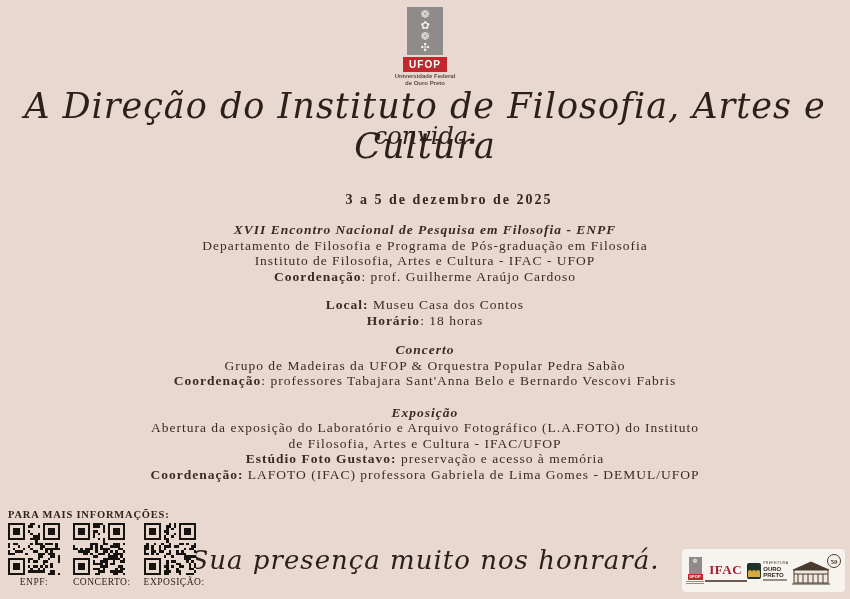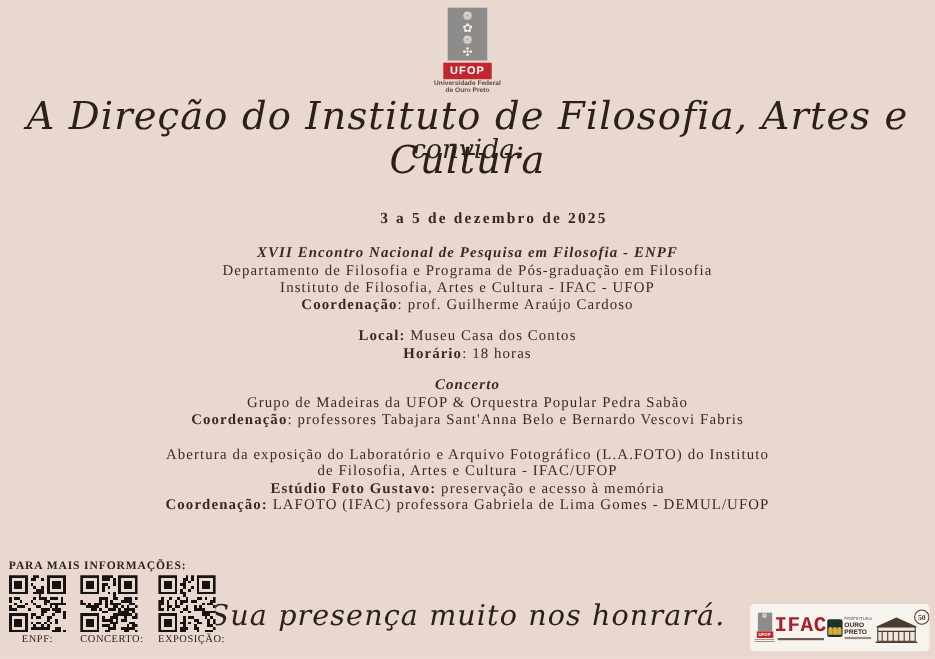--- a/index.html
+++ b/index.html
@@ -61,22 +61,22 @@
     border-radius:4px;display:flex;align-items:center;justify-content:space-between;
     padding:0 4px;box-sizing:border-box;
   }
   .flogo{display:flex;flex-direction:column;align-items:center;}
   .mini-ufop .mini-emblem{width:13px;height:17px;background:#8e8c8a;color:#f3efe9;
     font-family:"DejaVu Sans", sans-serif;font-size:6px;line-height:8px;text-align:center;}
   .mini-ufop .mini-bar{width:15px;height:6px;background:#c1272d;color:#fff;
     font-family:"Liberation Sans", sans-serif;font-weight:bold;font-size:4px;line-height:6px;text-align:center;}
   .mini-ufop .mini-cap{width:18px;height:4px;margin-top:1px;
     background:linear-gradient(#9a8d84 1px, transparent 1px, transparent 2px, #9a8d84 2px, #9a8d84 3px, transparent 3px);}
-  .ifac-logo .ifac-word{font-family:Liberation Mono, monospace;font-weight:bold;
-    font-size:19px;line-height:19px;color:#a81e2e;letter-spacing:0.5px;}
+  .ifac-logo .ifac-word{font-family:Liberation Serif, serif;font-weight:bold;
+    font-size:13px;line-height:19px;color:#a81e2e;letter-spacing:0.5px;}
   .ifac-logo .ifac-cap{width:42px;height:2px;background:#6b5a50;margin-top:1px;}
   .op-logo{flex-direction:row;gap:2px;align-items:center;}
   .op-shield{width:14px;height:16px;background:#20312a;border-radius:2px;position:relative;overflow:hidden;}
   .op-shield i{position:absolute;bottom:2px;width:4px;height:7px;background:#d8a93c;
     border-radius:4px 4px 0 0;}
   .op-shield i:nth-child(1){left:1px;}
   .op-shield i:nth-child(2){left:5px;}
   .op-shield i:nth-child(3){left:9px;}
   .op-text{display:flex;flex-direction:column;line-height:5px;}
   .op-pref{font-family:"Liberation Sans", sans-serif;font-size:3.5px;color:#4a3e36;letter-spacing:0.3px;}
@@ -118,20 +118,21 @@
       <div class="section" data-name="section-december-4">
         <div class="line" data-name="text-line"><span class="b">Local:</span><span> Museu Casa dos Contos</span></div>
         <div class="line" data-name="text-line"><span class="b">Horário</span><span>: 18 horas</span></div>
       </div>
       <div class="section" data-name="section-concerto">
         <div class="line" data-name="text-line"><span class="b i">Concerto</span></div>
         <div class="line" data-name="text-line"><span>Grupo de Madeiras da UFOP &amp; Orquestra Popular Pedra Sabão</span></div>
         <div class="line" data-name="text-line"><span class="b">Coordenação</span><span>: professores Tabajara Sant'Anna Belo e Bernardo Vescovi Fabris</span></div>
       </div>
       <div class="section" data-name="section-exposicao">
+        <div class="line" data-name="text-line"><span class="b i">Exposição</span></div>
         <div class="line" data-name="text-line"><span>Abertura da exposição do Laboratório e Arquivo Fotográfico (L.A.FOTO) do Instituto</span></div>
         <div class="line" data-name="text-line"><span>de Filosofia, Artes e Cultura - IFAC/UFOP</span></div>
         <div class="line" data-name="text-line"><span class="b">Estúdio Foto Gustavo:</span><span> preservação e acesso à memória</span></div>
         <div class="line" data-name="text-line"><span class="b">Coordenação:</span><span> LAFOTO (IFAC) professora Gabriela de Lima Gomes - DEMUL/UFOP</span></div>
       </div>
     </div>
 
   <div class="script closing" data-name="closing-message">Sua presença muito nos honrará.</div>
 
   <div class="qr-area" data-name="qr-section">

